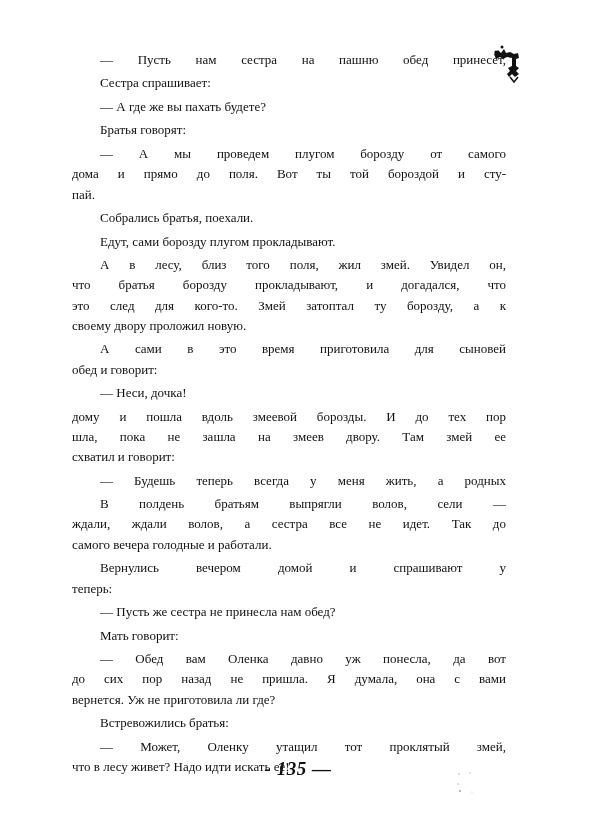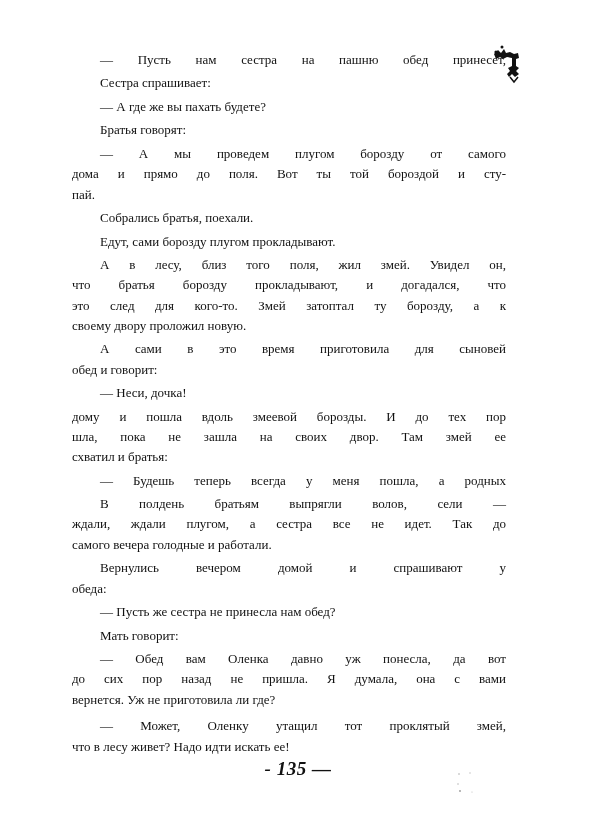--- a/index.html
+++ b/index.html
@@ -96,40 +96,41 @@
     <div class="text-line">что братья борозду прокладывают, и догадался, что</div>
     <div class="text-line">это след для кого-то. Змей затоптал ту борозду, а к</div>
     <div class="text-line last">своему двору проложил новую.</div>
     <div class="para-gap"></div>
     <div class="text-line indent">А сами в это время приготовила для сыновей</div>
     <div class="text-line last">обед и говорит:</div>
     <div class="para-gap"></div>
     <div class="text-line indent last">— Неси, дочка!</div>
     <div class="para-gap"></div>
     <div class="text-line">дому и пошла вдоль змеевой борозды. И до тех пор</div>
-    <div class="text-line">шла, пока не зашла на своих двор. Там змей ее</div>
-    <div class="text-line last">схватил и братья:</div>
+    <div class="text-line">шла, пока не зашла на змеев двору. Там змей ее</div>
+    <div class="text-line last">схватил и говорит:</div>
     <div class="para-gap"></div>
-    <div class="text-line indent">— Будешь теперь всегда у меня пошла, а родных</div>
+    <div class="text-line indent">— Будешь теперь всегда у меня жить, а родных</div>
     <div class="para-gap"></div>
     <div class="text-line indent">В полдень братьям выпрягли волов, сели —</div>
-    <div class="text-line">ждали, ждали плугом, а сестра все не идет. Так до</div>
+    <div class="text-line">ждали, ждали волов, а сестра все не идет. Так до</div>
     <div class="text-line last">самого вечера голодные и работали.</div>
     <div class="para-gap"></div>
     <div class="text-line indent">Вернулись вечером домой и спрашивают у</div>
-    <div class="text-line last">обеда:</div>
+    <div class="text-line last">теперь:</div>
     <div class="para-gap"></div>
     <div class="text-line indent last">— Пусть же сестра не принесла нам обед?</div>
     <div class="para-gap"></div>
     <div class="text-line indent last">Мать говорит:</div>
     <div class="para-gap"></div>
     <div class="text-line indent">— Обед вам Оленка давно уж понесла, да вот</div>
     <div class="text-line">до сих пор назад не пришла. Я думала, она с вами</div>
     <div class="text-line last">вернется. Уж не приготовила ли где?</div>
     <div class="para-gap"></div>
+    <div class="text-line indent last">Встревожились братья:</div>
     <div class="para-gap"></div>
     <div class="text-line indent">— Может, Оленку утащил тот проклятый змей,</div>
     <div class="text-line last">что в лесу живет? Надо идти искать ее!</div>
   </div>
 
 <div class="page-number">- 135 —</div>
 
 <svg class="speck" viewBox="0 0 20 25">
   <circle cx="4" cy="4" r="0.8" fill="#aaa"></circle>
   <circle cx="15" cy="3" r="0.7" fill="#bbb"></circle>

